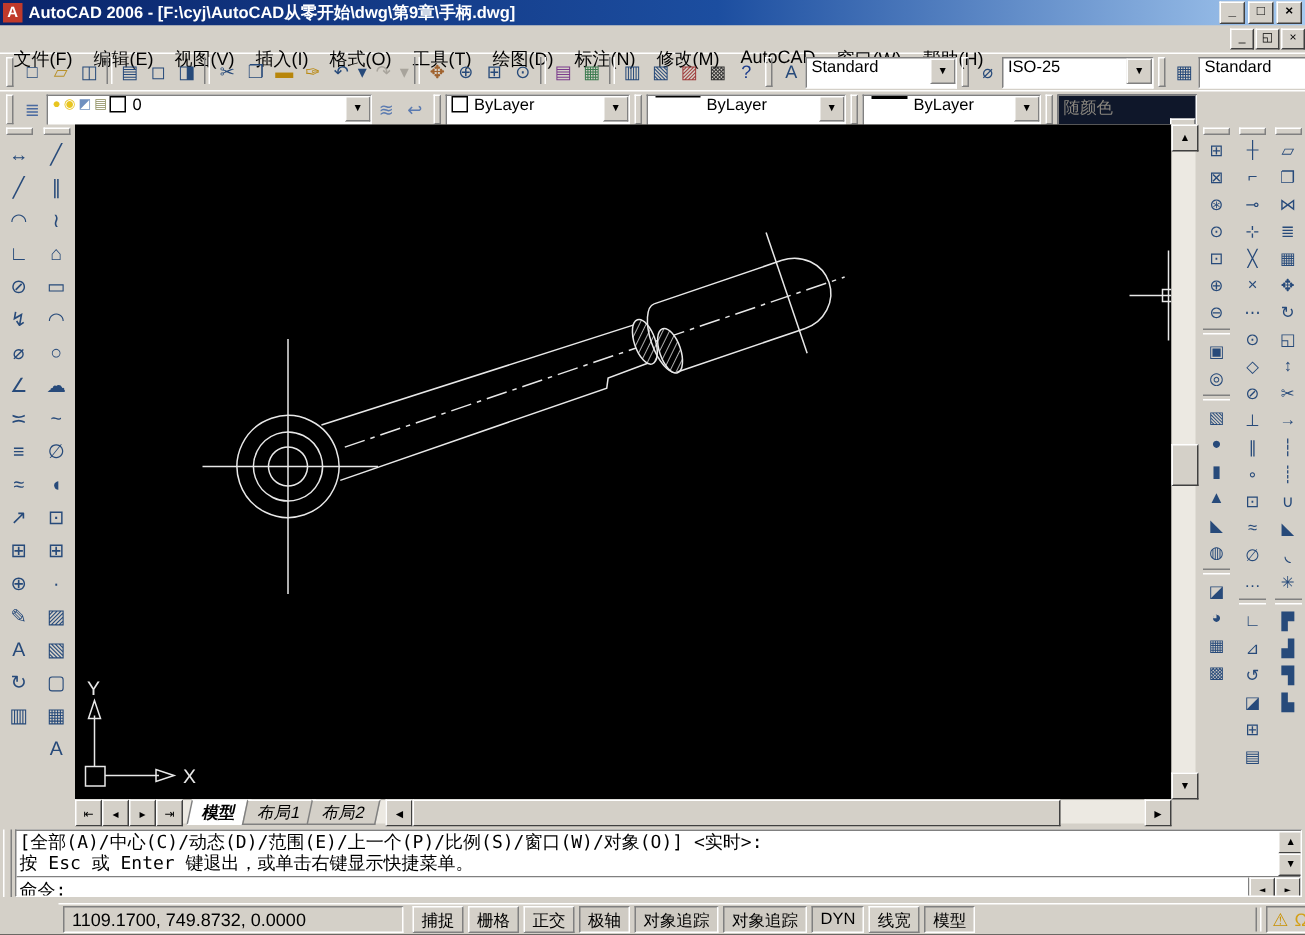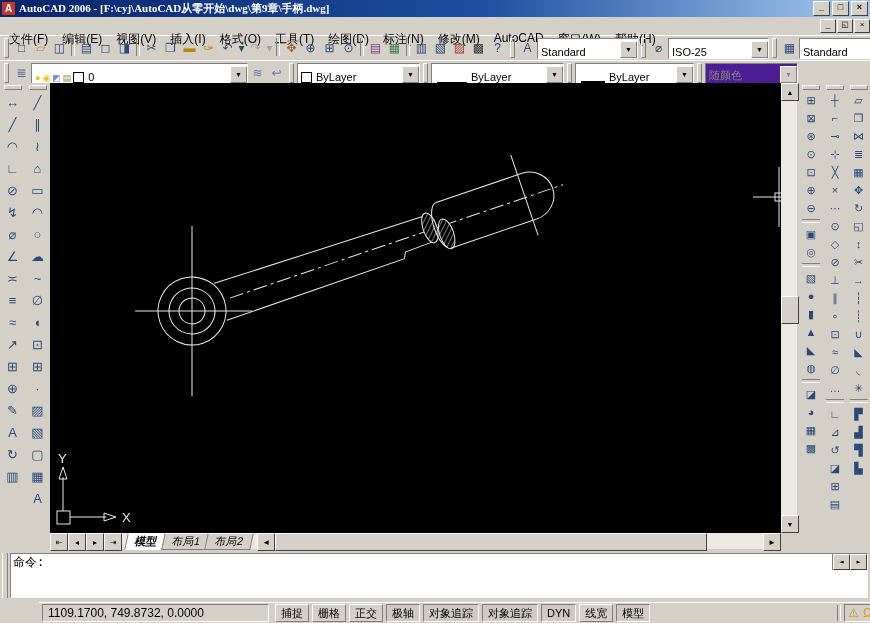--- a/index.html
+++ b/index.html
@@ -4,42 +4,42 @@
 <style>
   html,body{margin:0;padding:0;}
   body{width:870px;height:623px;position:relative;background:#d4d0c8;
        font-family:"Liberation Sans",sans-serif;font-size:12px;overflow:hidden;
        -webkit-user-select:none;user-select:none;color:#000;}
   
   #titlebar{height:17px;background:linear-gradient(90deg,#0a246a 0%,#1c4ea0 55%,#a6caf0 100%);
             color:#fff;font-weight:bold;font-size:11px;display:flex;align-items:center;padding:0 2px;}
   #app-icon{width:13px;height:13px;background:#c03a2b;color:#fff;font-size:10px;line-height:13px;
             text-align:center;margin-right:4px;flex:none;font-weight:bold;}
-  #titlebar .title{white-space:nowrap;overflow:hidden;flex:1;font-family:Liberation Serif, serif;}
+  #titlebar .title{white-space:nowrap;overflow:hidden;flex:1;}
   .winbtn{width:15px;height:13px;background:#d4d0c8;border:1px solid;border-color:#fff #404040 #404040 #fff;
           color:#000;font-size:9px;line-height:11px;text-align:center;margin-left:2px;flex:none;font-weight:bold;}
   
   #menubar{height:18px;display:flex;align-items:center;background:#d4d0c8;padding-left:2px;}
   .menu-item{padding:1px 7px;white-space:nowrap;margin-top:26px;}
   #menubar .mdi{margin-left:auto;display:flex;}
   .mdibtn{width:14px;height:12px;background:#d4d0c8;border:1px solid;border-color:#fff #404040 #404040 #fff;
           font-size:8px;line-height:10px;text-align:center;margin-left:1px;}
   
   .tbrow{height:24px;display:flex;align-items:center;border-top:1px solid #fff;padding-left:1px;overflow:hidden;}
   .grip{width:3px;height:18px;margin:0 3px;border:1px solid;border-color:#fff #808080 #808080 #fff;flex:none;}
   .tbtn{width:19px;height:20px;display:flex;align-items:center;justify-content:center;
         font-size:12px;color:#274a7a;flex:none;cursor:default;}
   .tbtn.disabled{color:#a8a49c;}
   .tsep{width:2px;height:18px;border-left:1px solid #808080;border-right:1px solid #fff;margin:0 2px;flex:none;}
   .combo{height:19px;background:#fff;border:1px solid;border-color:#808080 #fff #fff #808080;
-         display:flex;align-items:flex-end;font-size:11px;padding-left:3px;overflow:hidden;flex:none;}
+         display:flex;align-items:flex-start;font-size:11px;padding-left:3px;overflow:hidden;flex:none;}
   .combo .arrow{margin-left:auto;width:15px;height:15px;background:#d4d0c8;border:1px solid;
                 border-color:#fff #808080 #808080 #fff;font-size:7px;display:flex;align-items:center;
                 justify-content:center;flex:none;}
-  .combo.disabled{background:#4c1d95;color:#8a867e;}
+  .combo.disabled{background:#0f172a;color:#8a867e;flex-direction:column;}
   .swatch{width:9px;height:9px;background:#fff;border:1px solid #000;margin-right:4px;flex:none;}
   .lt-sample{width:30px;border-top:1px solid #000;margin:0 4px 0 2px;flex:none;}
   .lw-sample{width:24px;border-top:2px solid #000;margin:0 4px 0 2px;flex:none;}
   .mini{font-size:9px;margin-right:2px;flex:none;}
   
   #main{position:absolute;left:0;top:83px;width:870px;height:467px;background:#d4d0c8;}
   .vtb{position:absolute;top:0;display:flex;flex-direction:column;align-items:center;overflow:hidden;height:467px;}
   .vgrip{width:16px;height:3px;margin:2px 0 1px 0;border:1px solid;border-color:#fff #808080 #808080 #fff;flex:none;}
   .vtb .tbtn{width:22px;height:22px;font-size:13px;}
   .vtb.narrow .tbtn{width:21px;height:18px;font-size:11px;}
@@ -419,20 +419,30 @@
         <span class="tbtn">▟</span>
         <span class="tbtn">▜</span>
         <span class="tbtn">▙</span>
       </span>
   </div>
 </div>
 
 <div id="cmd">
   <div id="cmd-grip"></div>
   <div id="cmd-box">
+    <div id="cmd-hist-row">
+      <div id="cmd-hist">
+        <div>[全部(A)/中心(C)/动态(D)/范围(E)/上一个(P)/比例(S)/窗口(W)/对象(O)] &lt;实时&gt;:</div>
+        <div>按 Esc 或 Enter 键退出，或单击右键显示快捷菜单。</div>
+      </div>
+      <div id="cmd-vsb">
+        <span class="sbtn">▲</span>
+        <span class="sbtn">▼</span>
+      </div>
+    </div>
     <div id="cmd-input-row">
       <span>命令:</span>
       <span class="hsb">
         <span class="sbtn">◄</span>
         <span class="sbtn">►</span>
       </span>
     </div>
   </div>
 </div>
 

